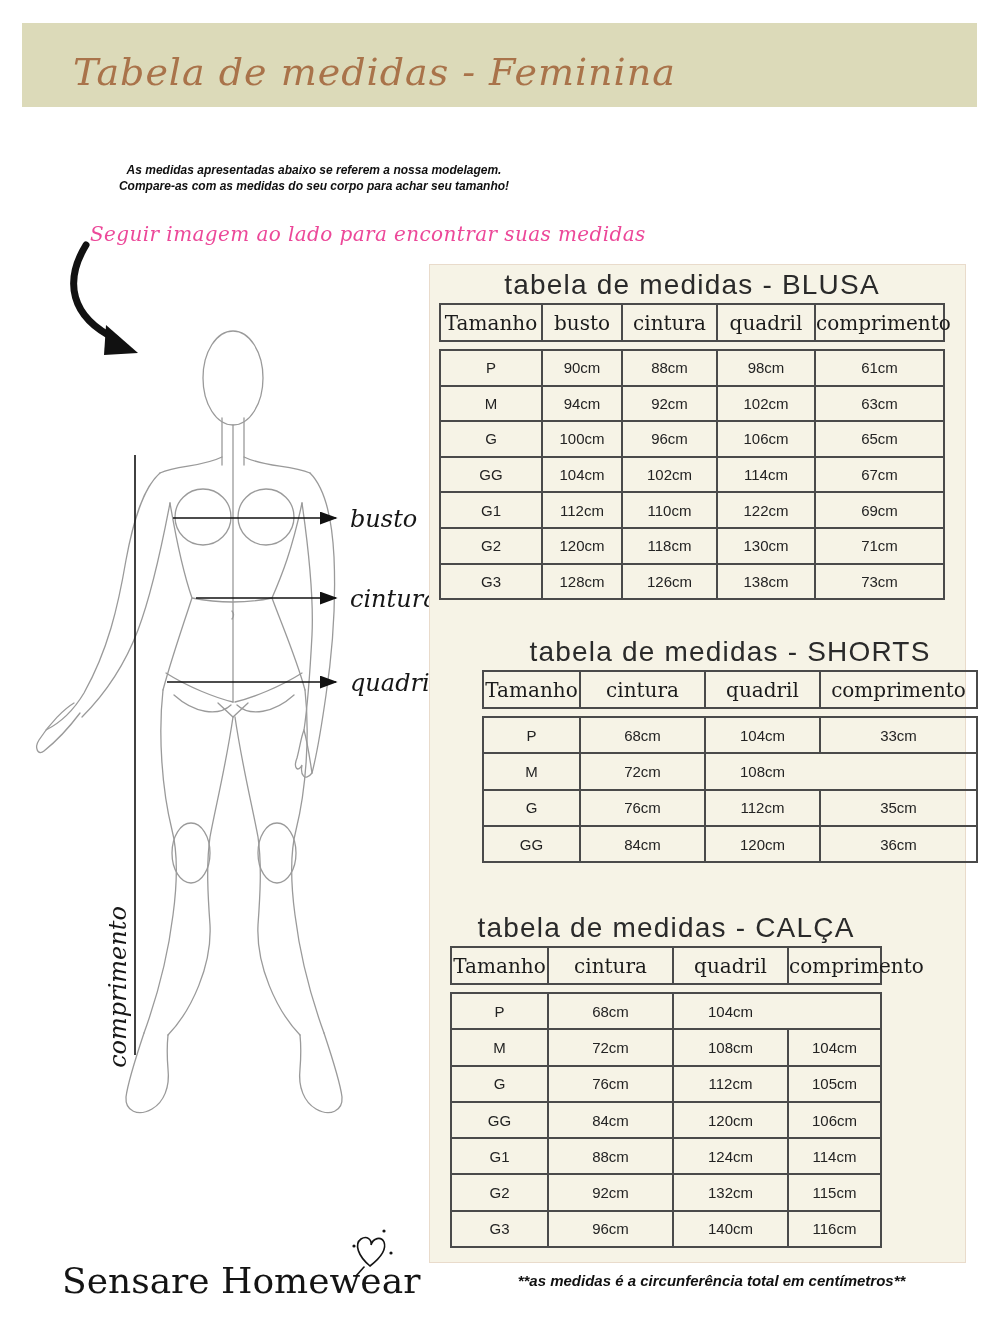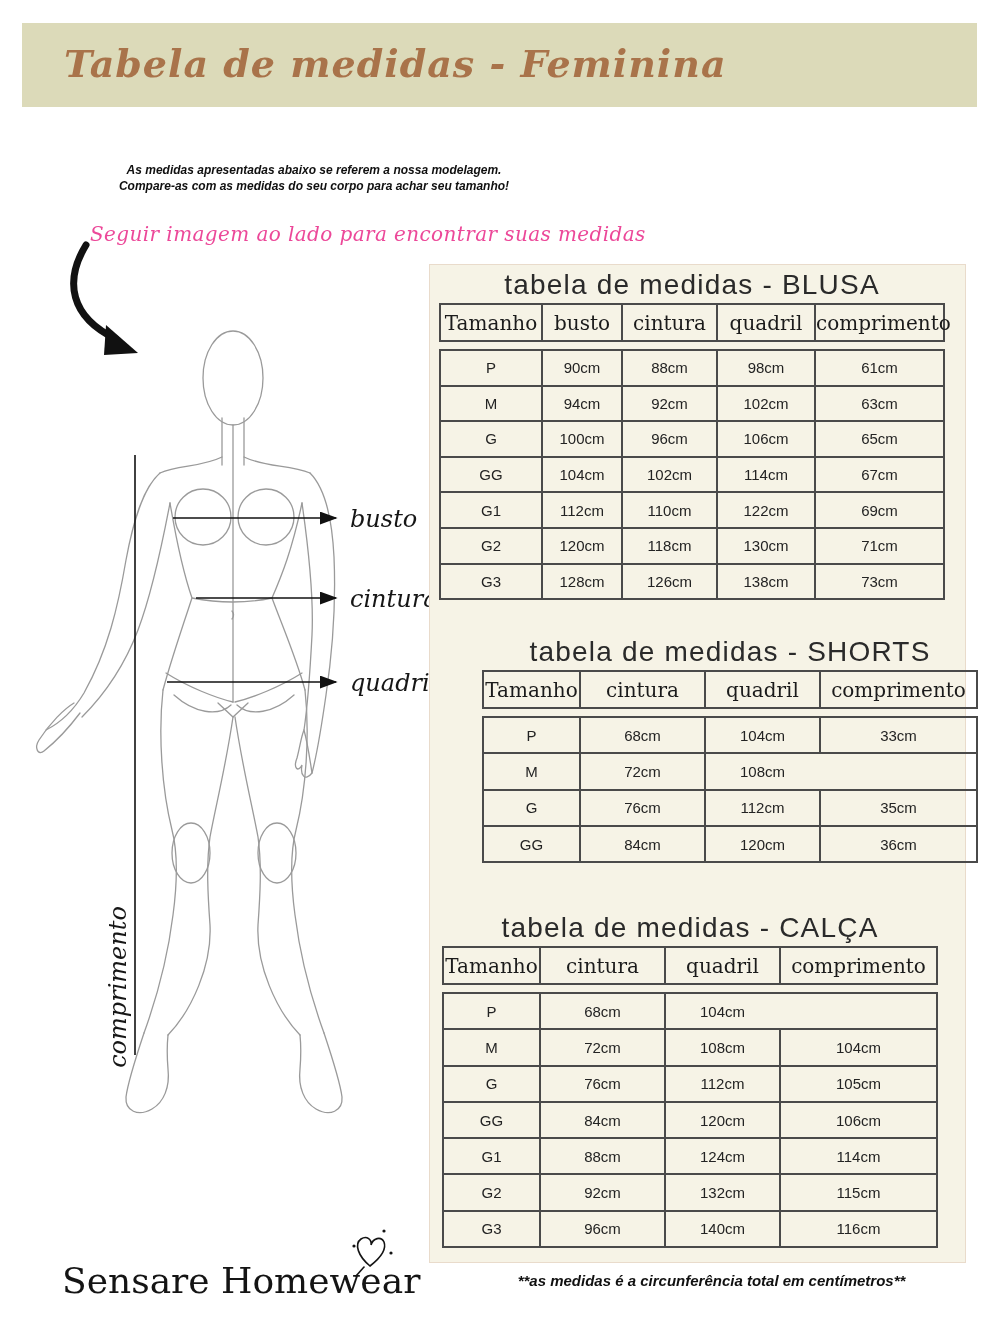--- a/index.html
+++ b/index.html
@@ -6,21 +6,21 @@
     --banner-bg:#dcdab9; --banner-text:#a9734a;
     --panel-bg:#f6f3e6; --panel-border:#e9dbcb;
     --table-border:#4a4a4a; --ink:#1c1c1c; --sketch:#9a9a9a;
   }
   html,body{margin:0;padding:0;}
   body{width:1000px;height:1325px;background:#ffffff;font-family:"Liberation Sans",sans-serif;}
   .page{position:relative;width:1000px;height:1325px;overflow:hidden;}
 
   
   .banner{position:absolute;left:22px;top:23px;width:955px;height:84px;background:var(--banner-bg);}
-  .banner h1{margin:4px;padding:16px 0 0 38px;font-family:"DejaVu Serif",serif;font-style:italic;font-weight:700;
+  .banner h1{margin:13px;padding:16px 0 0 38px;font-family:"DejaVu Serif",serif;font-style:italic;font-weight:400;
     font-size:38px;line-height:1.1;color:var(--banner-text);letter-spacing:1px;white-space:nowrap;}
 
   
   .intro{position:absolute;left:40px;top:163px;width:548px;text-align:center;
     font-style:italic;font-weight:700;font-size:12px;line-height:1.32;color:#101010;}
   .intro p{margin:0;}
   .handwritten{position:absolute;left:90px;top:222px;width:500px;white-space:nowrap;
     font-family:"DejaVu Serif",serif;font-style:italic;font-size:20px;color:#ec4899;letter-spacing:.4px;}
 
   
@@ -46,21 +46,21 @@
   .td + .td{border-left:2px solid var(--table-border);}
 
   #table-blusa{left:9px;top:7px;width:506px;}
   #table-blusa .t-head,#table-blusa .tr{grid-template-columns:100px 80px 95px 98px 1fr;}
   #table-blusa .tr{height:33.6px;}
 
   #table-shorts{left:12px;top:374px;width:496px;padding-left:40px;}
   #table-shorts .t-head,#table-shorts .tr{grid-template-columns:95px 125px 115px 1fr;}
   #table-shorts .tr{height:34.3px;}
 
-  #table-calca{left:12px;top:650px;width:496px;}
+  #table-calca{left:20px;top:650px;width:432px;}
   #table-calca .t-head,#table-calca .tr{grid-template-columns:95px 125px 115px 1fr;}
   #table-calca .tr{height:34.3px;}
 
   
   .brand{position:absolute;left:62px;top:1260px;font-family:"DejaVu Serif",serif;font-weight:400;
     font-size:36px;color:#141414;white-space:nowrap;}
   .heart-doodle{position:absolute;left:346px;top:1226px;}
   .footer-note{position:absolute;left:439px;top:1272px;width:545px;text-align:center;
     font-style:italic;font-weight:700;font-size:15px;color:#101010;}
 </style>

